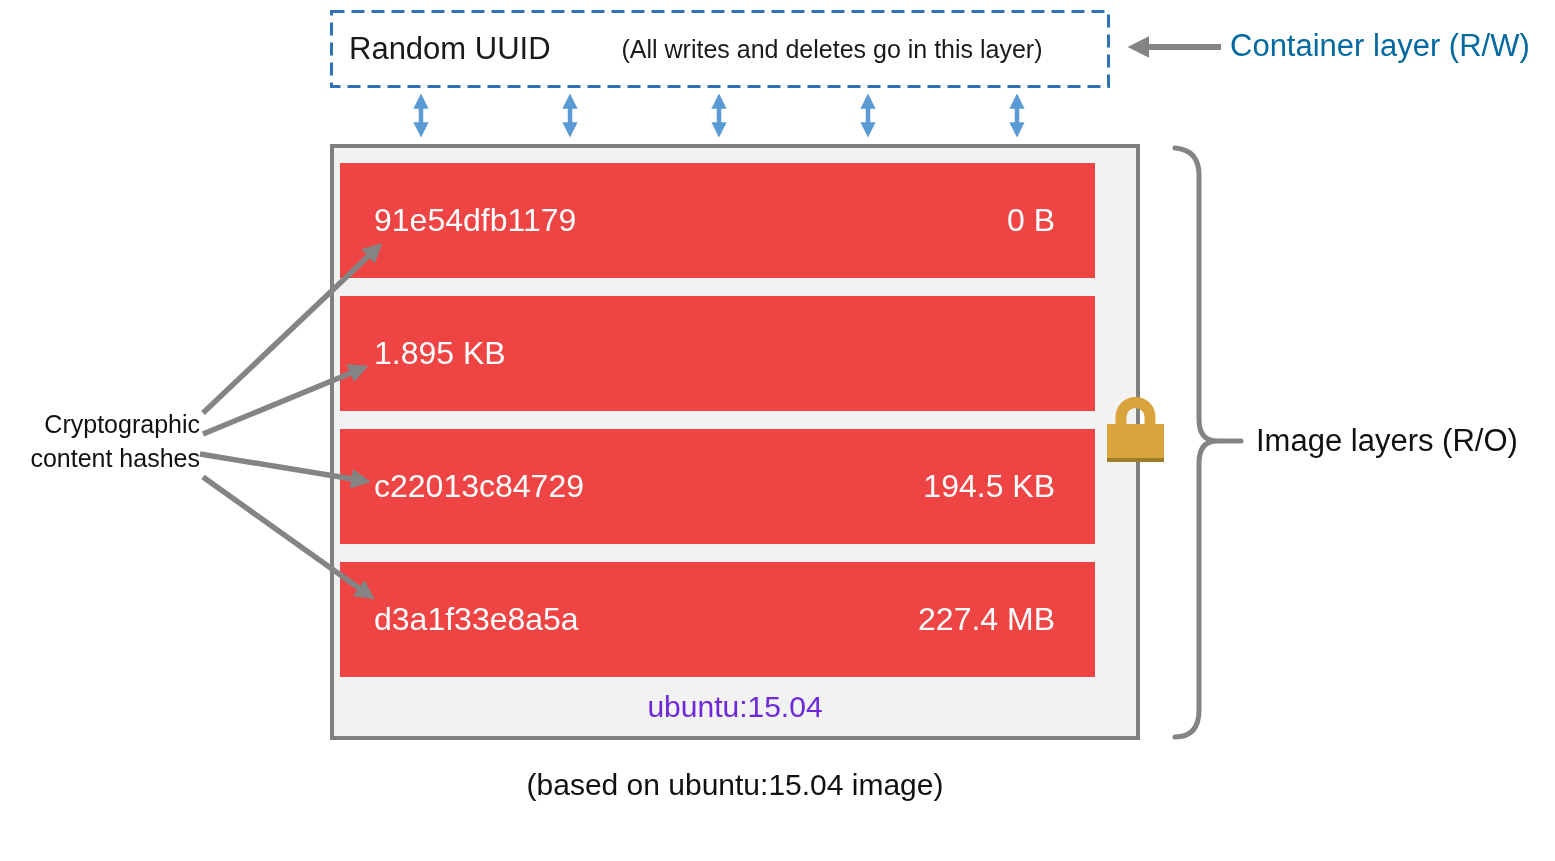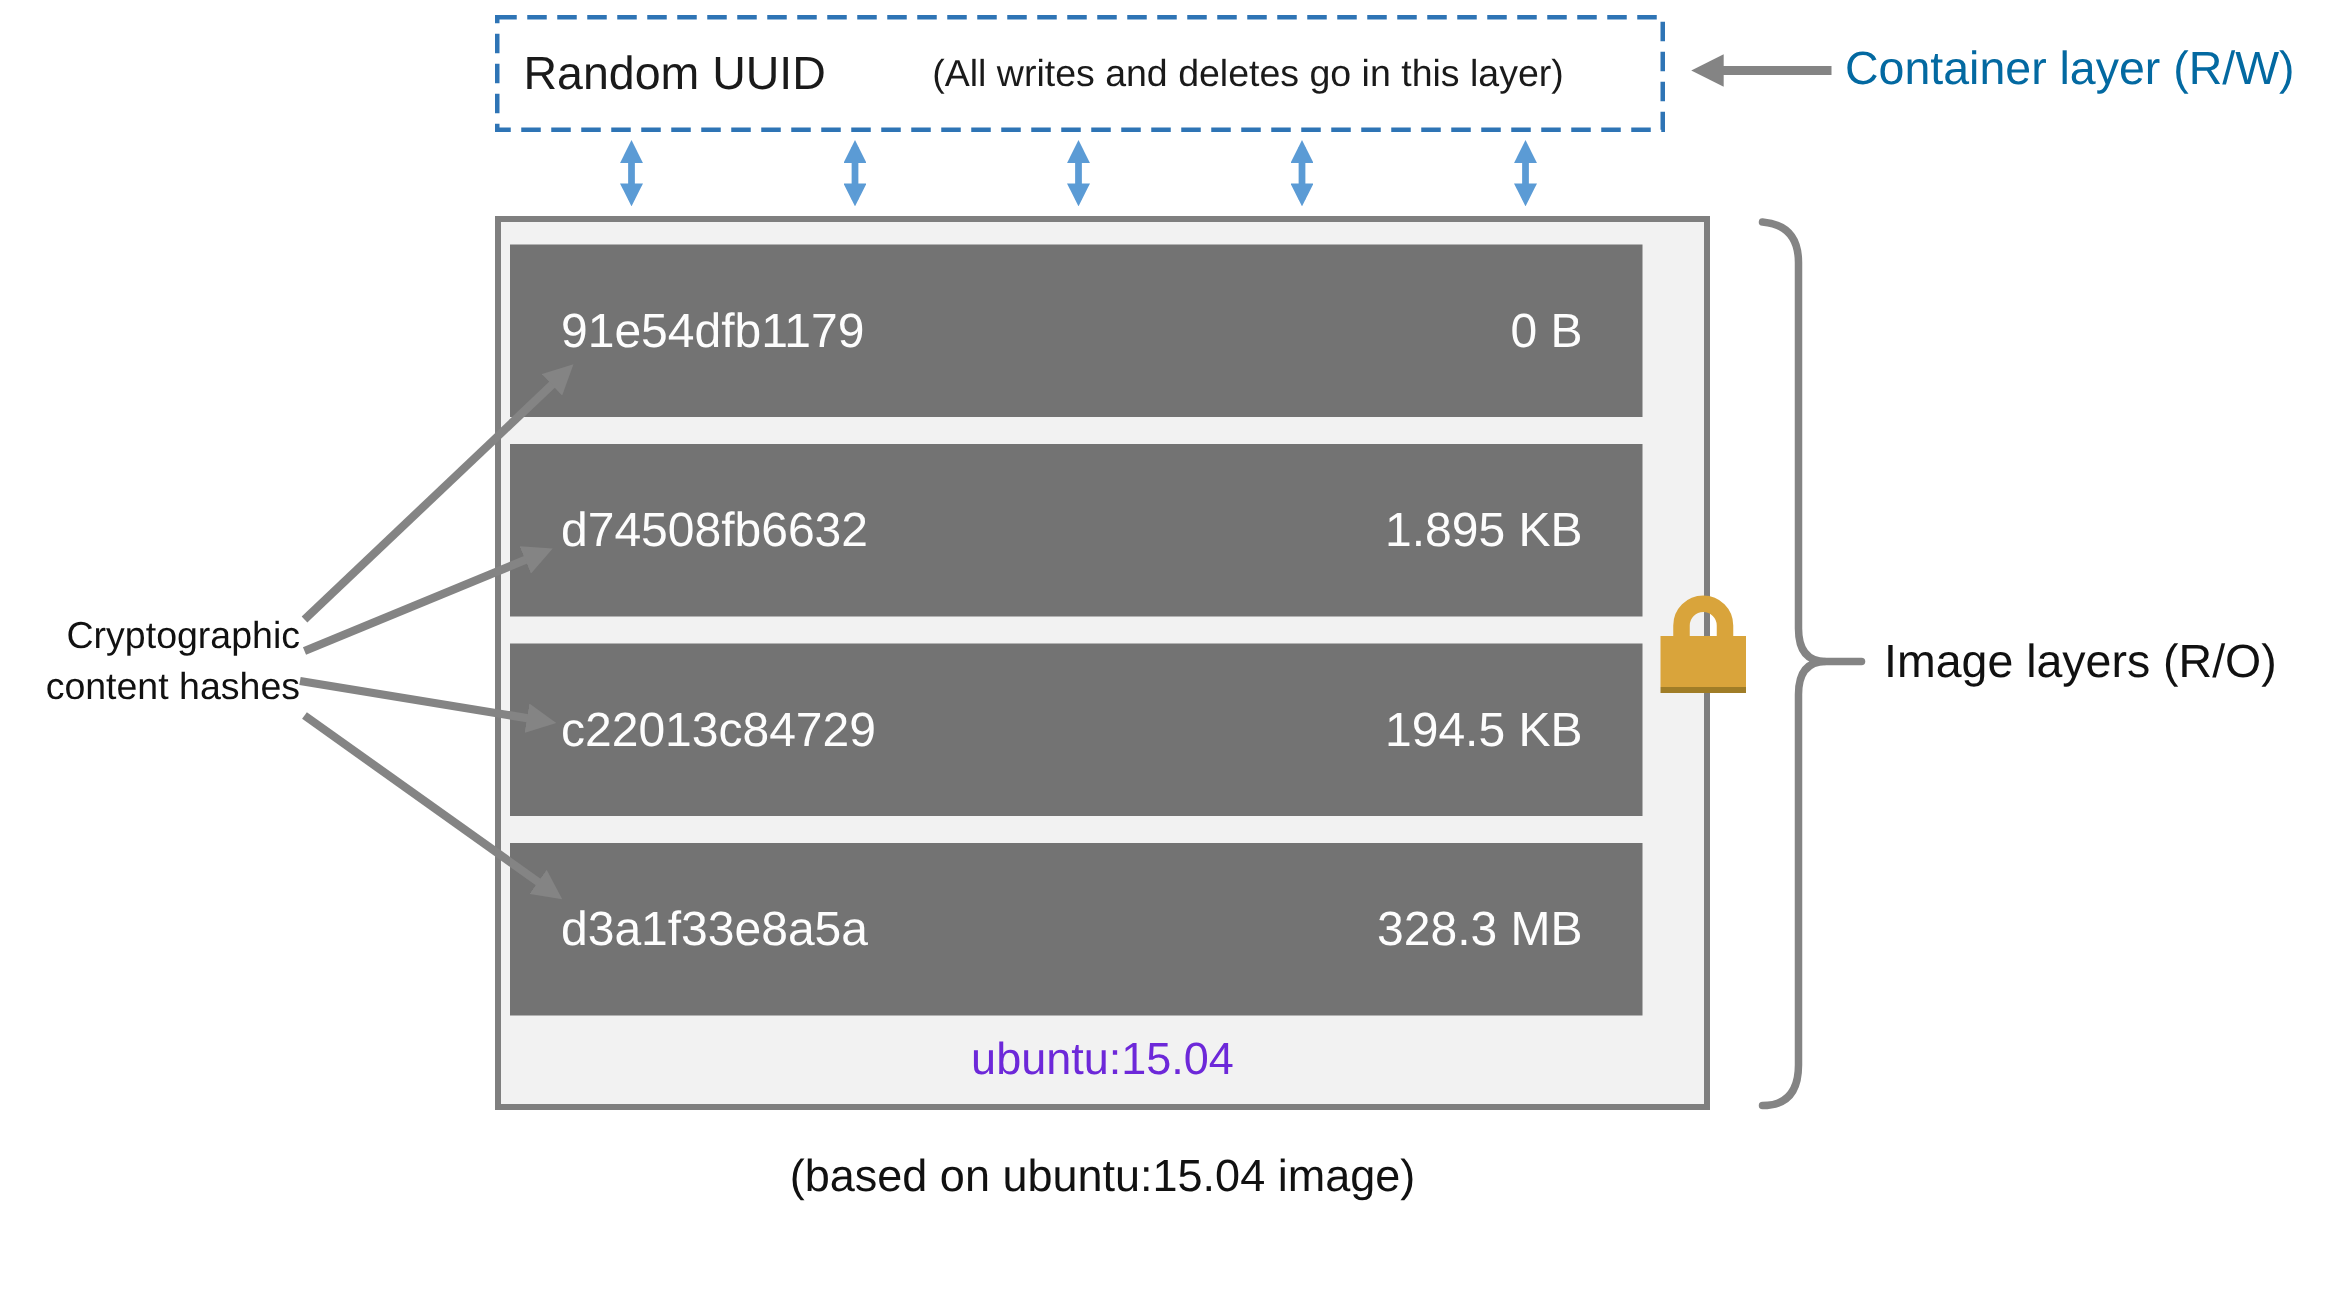--- a/index.html
+++ b/index.html
@@ -26,21 +26,21 @@
     font-size:25px;color:#1a1a1a;white-space:nowrap;
   }
   
   .container-box{
     position:absolute;left:330px;top:144px;width:802px;height:588px;
     background:#f2f2f2;border:4px solid #7f7f7f;
   }
   .layers{position:absolute;left:6px;top:15px;width:755px;}
   .layer{
     height:115px;margin-bottom:18px;
-    background:#737373;
+    background:#ef4444;
     display:flex;align-items:center;justify-content:space-between;
     padding:0 40px 0 34px;box-sizing:border-box;
     font-size:32px;color:#fdfdfd;gap:32px;
   }
   .layer .hash{white-space:nowrap;}
   .layer .size{white-space:nowrap;}
   .base-label{
     position:absolute;left:0;top:542px;width:100%;
     text-align:center;font-size:30px;color:#6d28d9;
   }
@@ -77,30 +77,29 @@
     <span class="writes-note">(All writes and deletes go in this layer)</span>
   </div>
 
   <div class="container-box">
     <div class="layers">
       <div class="layer">
         <span class="hash">91e54dfb1179</span>
         <span class="size">0 B</span>
       </div>
       <div class="layer">
-        <span class="hash">d74508fb6632</span>
         <span class="size">1.895 KB</span>
       </div>
       <div class="layer">
         <span class="hash">c22013c84729</span>
         <span class="size">194.5 KB</span>
       </div>
       <div class="layer">
         <span class="hash">d3a1f33e8a5a</span>
-        <span class="size">328.3 MB</span>
+        <span class="size">227.4 MB</span>
       </div>
     </div>
     <div class="base-label">ubuntu:15.04</div>
   </div>
 
   <div class="callout-rw">Container layer (R/W)</div>
 
   <div class="callout-ro">Image layers (R/O)</div>
 
   <div class="left-callout">

